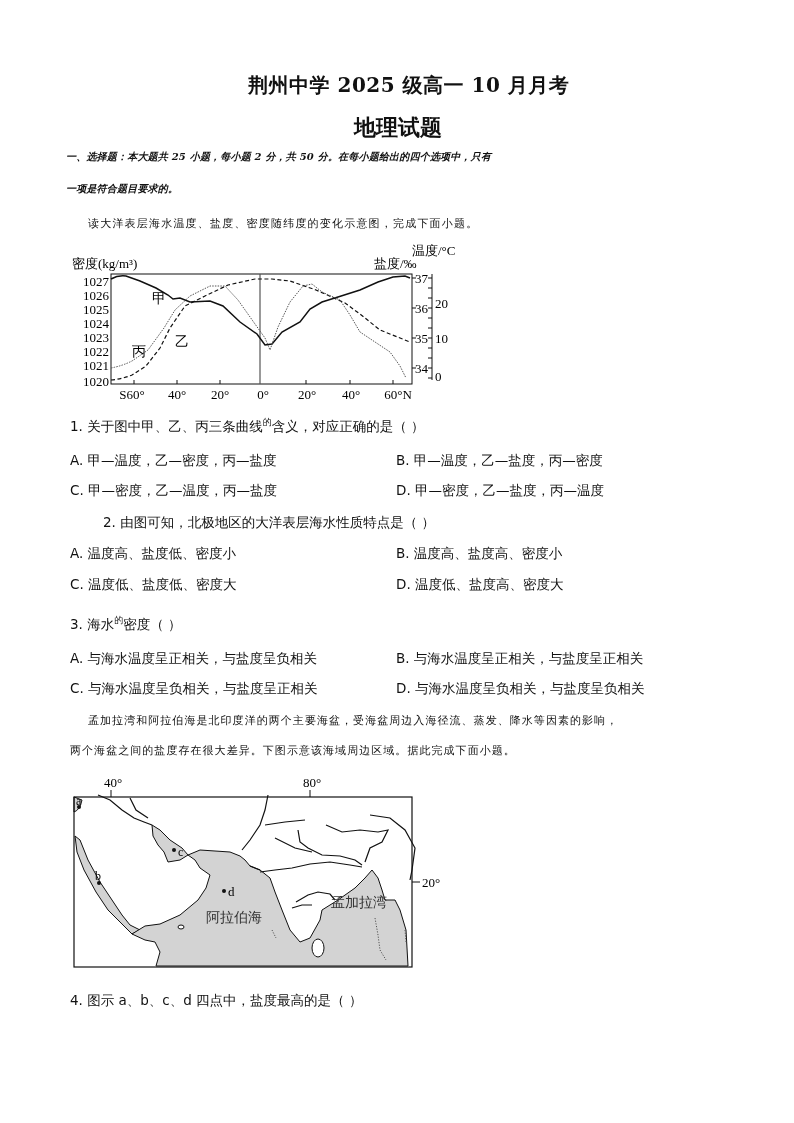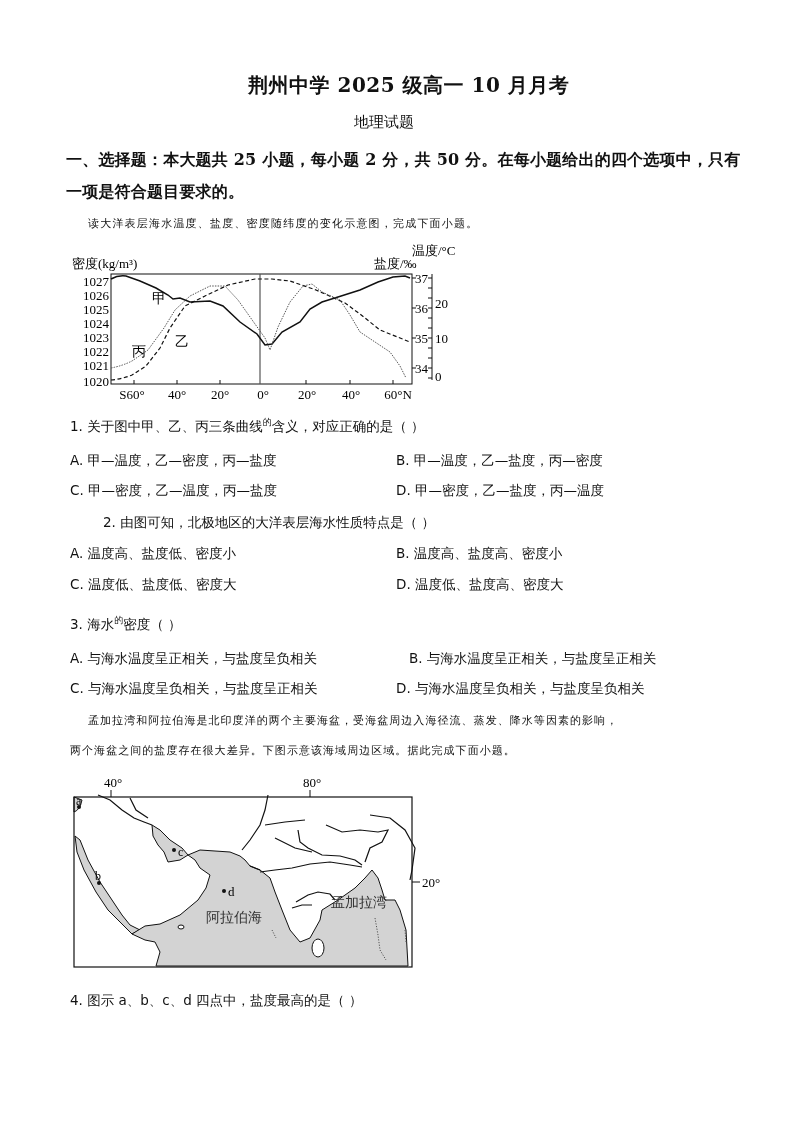--- a/index.html
+++ b/index.html
@@ -1,20 +1,20 @@
 <!DOCTYPE html>
 <html><head>
 <meta charset="utf-8">
 <style>
   html, body { margin: 0; padding: 0; background: #ffffff; }
   body { width: 794px; height: 1123px; position: relative; overflow: hidden; color: #111; font-family: "DejaVu Serif", "Liberation Serif", serif; }
   .abs { position: absolute; white-space: nowrap; }
   .title { font-family: "DejaVu Serif", serif; font-weight: bold; font-size: 20px; letter-spacing: 0.5px; }
-  .subtitle { font-family: "DejaVu Serif", serif; font-weight: normal; font-size: 15px; }
-  .section { font-family: "DejaVu Serif", serif; font-weight: bold; font-size: 16px; letter-spacing: 0.2px; }
+  .subtitle { font-family: "DejaVu Serif", serif; font-weight: bold; font-size: 22px; }
+  .section { font-family: "DejaVu Serif", serif; font-weight: bold; font-size: 10px; letter-spacing: 0.2px; font-style: italic; }
   .intro { font-family: "DejaVu Serif", serif; font-size: 11px; letter-spacing: 1.2px; }
   .q { font-family: "DejaVu Sans", sans-serif; font-size: 13.5px; }
   .sup { font-size: 9px; position: relative; top: -6px; }
   svg text { font-family: "Liberation Serif", "DejaVu Serif", serif; }
 </style>
 </head>
 <body>
 
 <div class="abs title" style="left:248px; top:72px;">荆州中学 2025 级高一 10 月月考</div>
 <div class="abs subtitle" style="left:354px; top:113px;">地理试题</div>
@@ -120,21 +120,21 @@
 <div class="abs q" style="left:70px; top:514px;margin-left:33px;">2. 由图可知，北极地区的大洋表层海水性质特点是（    ）</div>
 <div class="abs q" style="left:70px; top:545px;">A. 温度高、盐度低、密度小</div>
 <div class="abs q" style="left:396px; top:545px;">B. 温度高、盐度高、密度小</div>
 <div class="abs q" style="left:70px; top:576px;">C. 温度低、盐度低、密度大</div>
 <div class="abs q" style="left:396px; top:576px;">D. 温度低、盐度高、密度大</div>
 
 <div class="abs q" style="left:70px; top:616px;text-align:center;">
   <span>3. 海水</span><span class="sup">的</span><span>密度（    ）</span>
 </div>
 <div class="abs q" style="left:70px; top:650px;">A. 与海水温度呈正相关，与盐度呈负相关</div>
-<div class="abs q" style="left:396px; top:650px;margin-left:13px;">B. 与海水温度呈正相关，与盐度呈正相关</div>
+<div class="abs q" style="left:396px; top:650px;">B. 与海水温度呈正相关，与盐度呈正相关</div>
 <div class="abs q" style="left:70px; top:680px;">C. 与海水温度呈负相关，与盐度呈正相关</div>
 <div class="abs q" style="left:396px; top:680px;">D. 与海水温度呈负相关，与盐度呈负相关</div>
 
 <div class="abs intro" style="left:88px; top:713px; letter-spacing:1.05px;">孟加拉湾和阿拉伯海是北印度洋的两个主要海盆，受海盆周边入海径流、蒸发、降水等因素的影响，</div>
 <div class="abs intro" style="left:70px; top:743px; letter-spacing:1.05px;">两个海盆之间的盐度存在很大差异。下图示意该海域周边区域。据此完成下面小题。</div>
 
 <div class="abs" style="left:60px; top:770px; width:400px; height:210px;">
   <svg width="400" height="210" viewBox="0 0 400 210">
 
     <path d="M14,27 L14,42 Q20,40 22,30 Z" fill="#d3d3d3" stroke="#111" stroke-width="1"></path>

